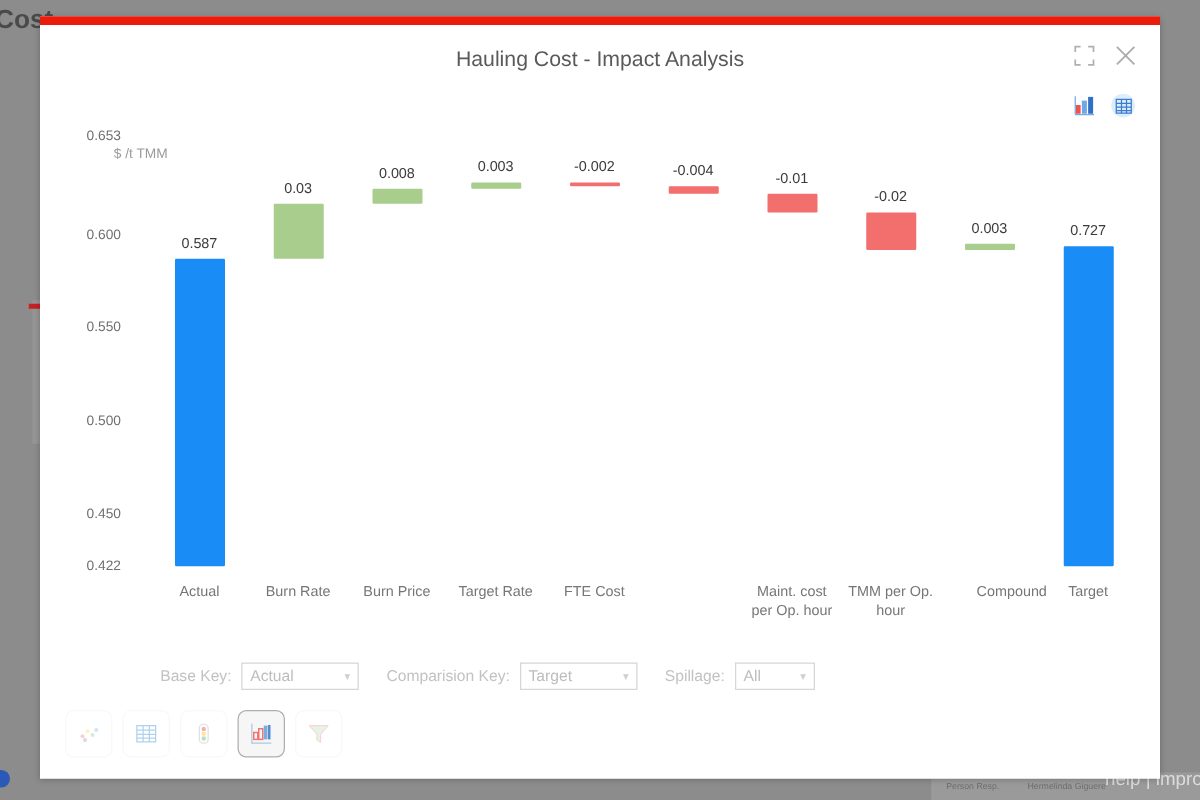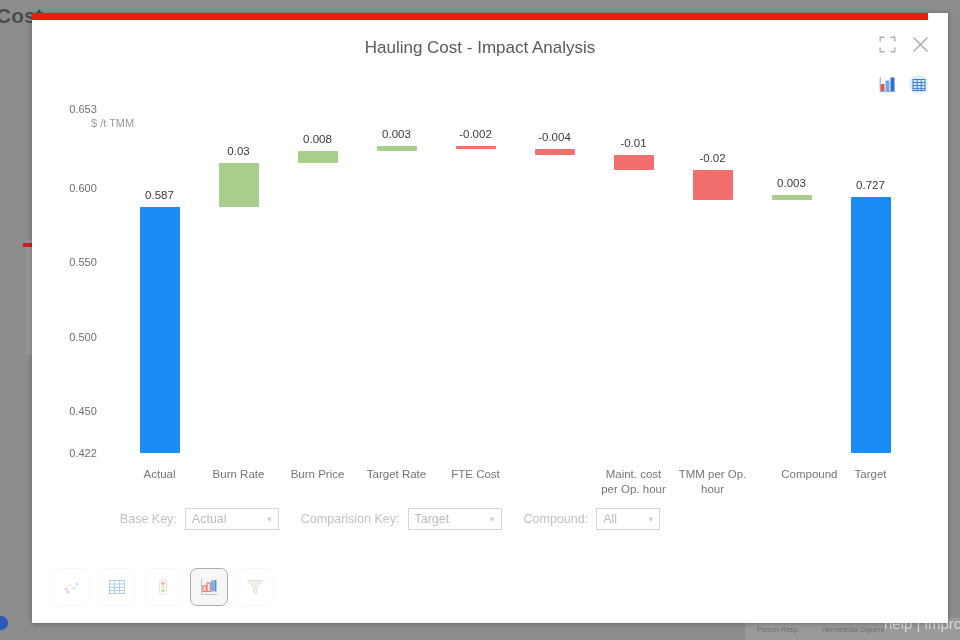--- a/index.html
+++ b/index.html
@@ -82,21 +82,20 @@
 
   
   #modal {
     position: absolute;
     left: 32px;
     top: 13px;
     width: 896px;
     height: 610px;
     background: #ffffff;
     box-shadow: 0 1px 5px rgba(0,0,0,0.25);
-    padding-left: 20px;
   }
   #modal-accent-bar {
     position: absolute;
     left: 0;
     top: 0;
     width: 896px;
     height: 7px;
     background: #ec1c0c;
   }
   #modal-title {
@@ -200,21 +199,21 @@
     text-align: center;
     transform: translateX(-50%);
     line-height: 15px;
     width: 92px;
   }
 
   
   #controls {
     position: absolute;
     left: 0;
-    top: 495px;
+    top: 517px;
     width: 716px;
     display: flex;
     justify-content: center;
     align-items: center;
     gap: 22px;
     font-size: 12.5px;
     color: #c2c2c2;
   }
   .control-group {
     display: flex;
@@ -400,21 +399,21 @@
       </div>
     </div>
     <div class="control-group">
       <span class="control-label">Comparision Key:</span>
       <div class="control-select sel-wide">
         <span>Target</span>
         <span class="caret">▾</span>
       </div>
     </div>
     <div class="control-group">
-      <span class="control-label">Compound:</span>
+      <span class="control-label">Spillage:</span>
       <div class="control-select sel-narrow">
         <span>All</span>
         <span class="caret">▾</span>
       </div>
     </div>
   </div>
 
   <div id="viz-toolbar">
     <div class="viz-btn">
       <svg width="20" height="20" viewBox="0 0 20 20">

